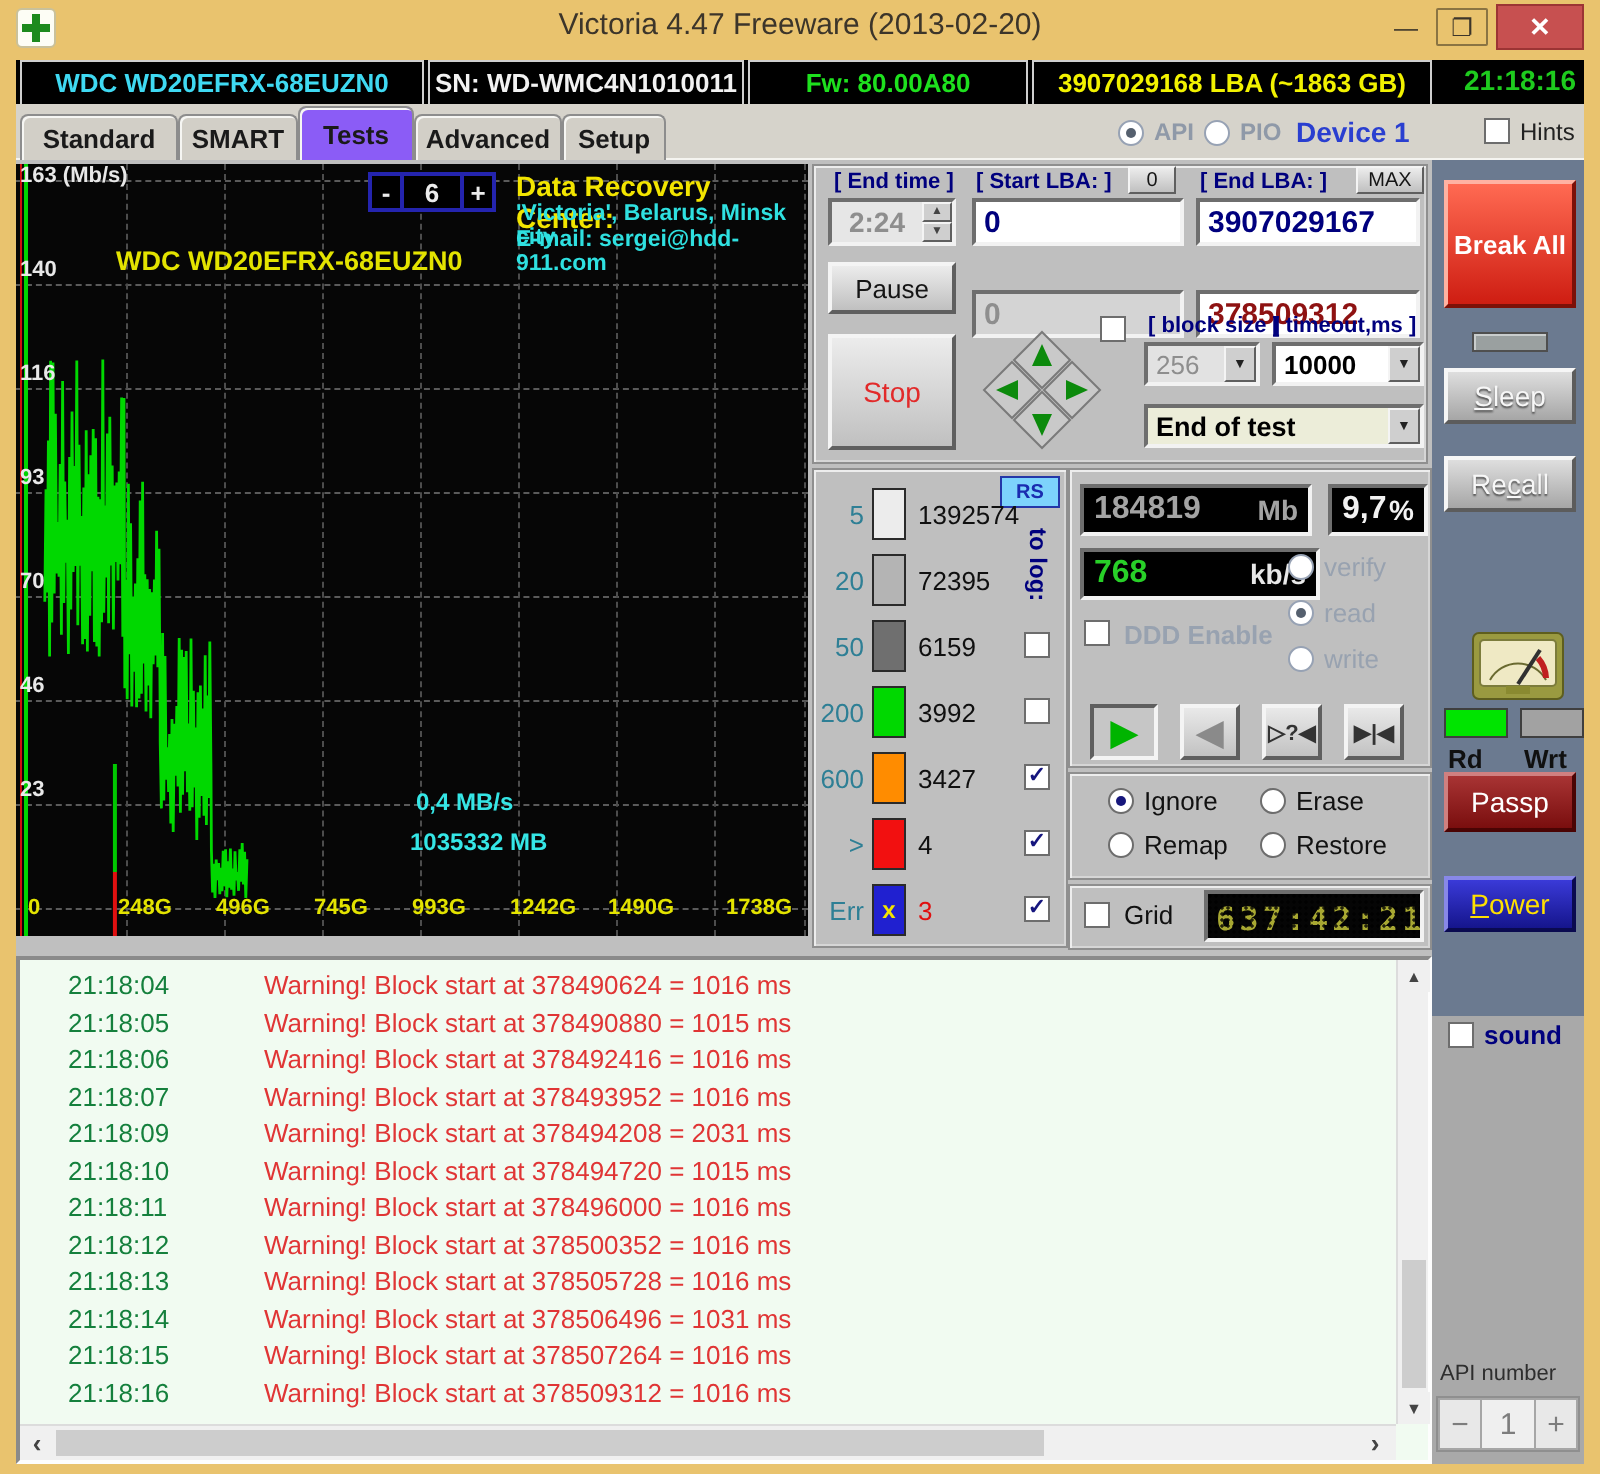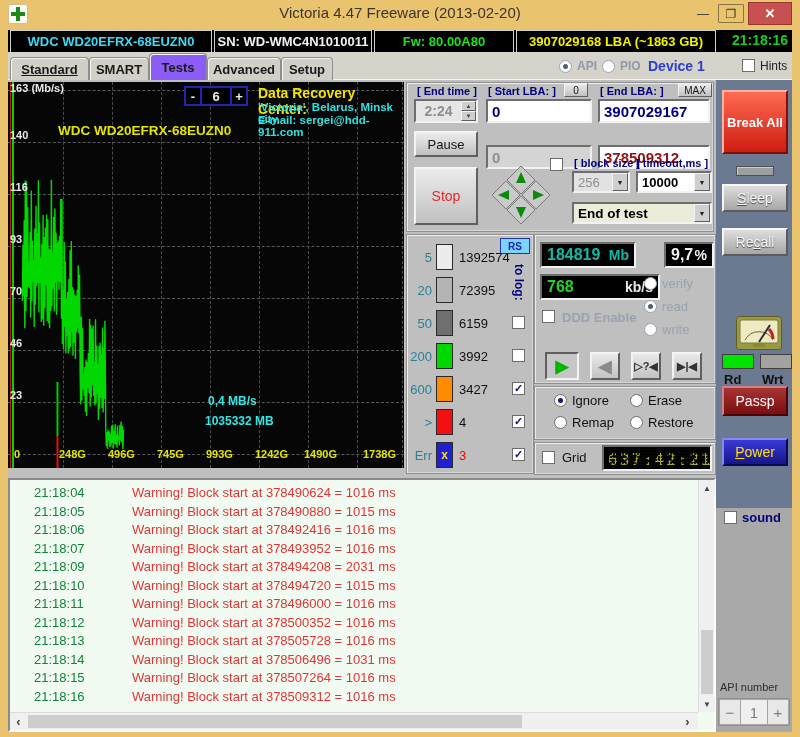--- a/index.html
+++ b/index.html
@@ -133,21 +133,21 @@
     </div>
 
   <div class="tabstrip" id="tabstrip">
     <span class="rb dis abs sel" id="apiRadio" style="left:551px;top:8px"></span>
     <span class="graybl" style="left:569px;top:7px">API</span>
     <span class="rb dis abs" id="pioRadio" style="left:594px;top:8px"></span>
     <span class="graybl" style="left:612px;top:7px">PIO</span>
     <span class="devlbl" style="left:640px;top:6px">Device 1</span>
     <span class="cb" id="hintsCb" style="left:734px;top:7px"></span>
     <span class="abs" style="left:752px;top:7px;font-size:12px;color:#222">Hints</span>
-  <span class="tab" style="left: 2px; width: 79px; text-decoration: underline;">Standard</span>
+  <span class="tab" style="left: 2px; width: 79px;">Standard</span>
       <span class="tab" style="left: 81px; width: 60px;">SMART</span>
       <span class="tab active" style="left: 141px; width: 58px;">Tests</span>
       <span class="tab" style="left: 199px; width: 74px;">Advanced</span>
       <span class="tab" style="left: 273px; width: 52px;">Setup</span>
     </div>
 
   <div class="mainbg"></div>
 
   <div class="graph" id="graph">
     <svg id="traceSvg" width="396" height="386" style="position:absolute;left:0;top:0;z-index:2">
@@ -276,21 +276,21 @@
         <span class="swatch" style="left: 32px; top: 329px; background: rgb(242, 16, 16);"></span>
         <span class="legrow-cnt" style="left: 55px; top: 335px; color: rgb(16, 16, 16);">4</span>
         <span class="cb" style="left: 108px; top: 335px;">✓</span>
         <span class="legrow-lbl" style="left: 2px; top: 368px;">Err</span>
         <span class="swatch" style="left: 32px; top: 362px; background: rgb(32, 32, 208);">x</span>
         <span class="legrow-cnt" style="left: 55px; top: 368px; color: rgb(224, 16, 16);">3</span>
         <span class="cb" style="left: 108px; top: 368px;">✓</span>
       </div>
 
     <div class="gb" style="left:130px;top:154px;width:182px;height:150px"></div>
-    <div class="lcd" style="left:136px;top:162px;width:96px;height:26px;color:#14b8a6">
+    <div class="lcd" style="left:136px;top:162px;width:116px;height:26px;color:#a3a3a3">
       <span>184819</span>
       <span style="font-size:14px">Mb</span>
     </div>
     <div class="lcd" style="left:260px;top:162px;width:50px;height:26px;color:#f2f2f2">
       <span>9,7</span>
       <span style="font-size:14px">%</span>
     </div>
     <div class="lcd" style="left:136px;top:194px;width:120px;height:26px;color:#28d028">
       <span>768</span>
       <span style="font-size:14px;color:#e8e8e8">kb/s</span>

